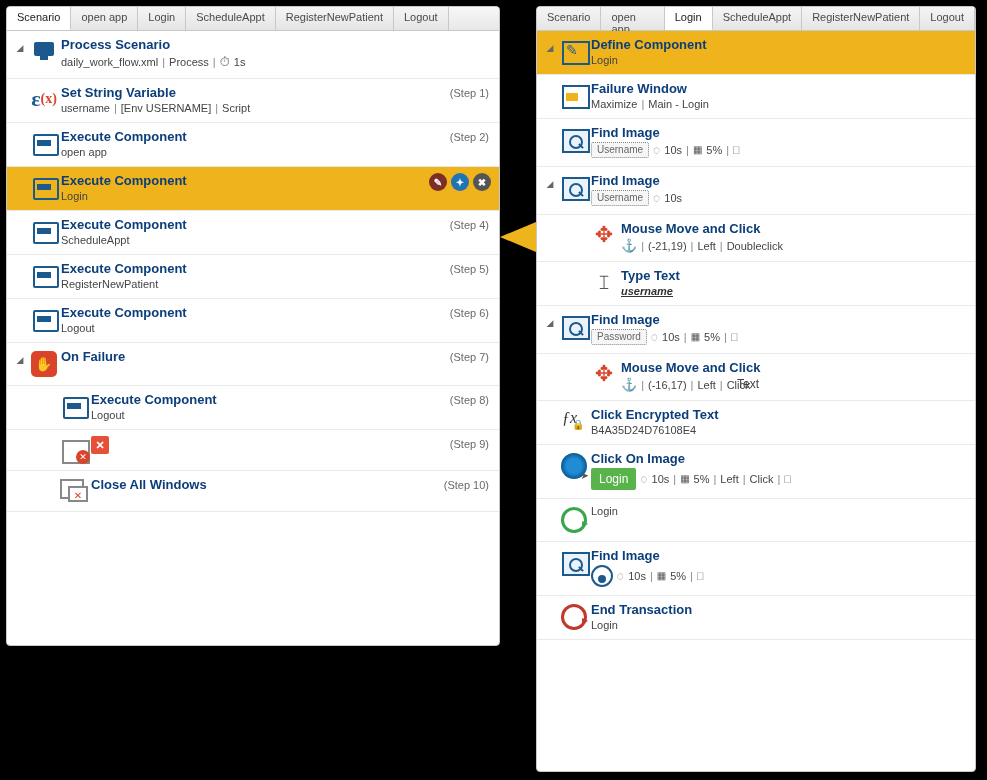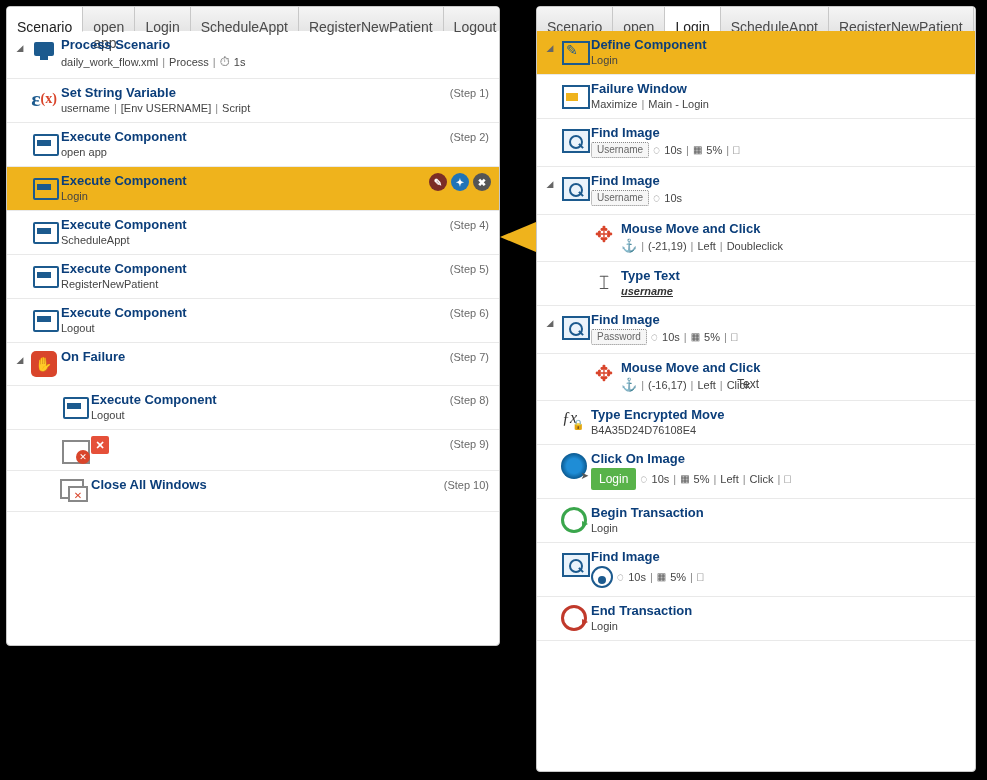--- a/index.html
+++ b/index.html
@@ -23,22 +23,22 @@
   }
   .panel.left { top: 6px; left: 6px; width: 494px; height: 640px; }
   .panel.right { top: 6px; left: 536px; width: 440px; height: 766px; }
   .tabs {
     display: flex;
     background: linear-gradient(#f7f7f7,#e8e8e8);
     border-bottom: 1px solid #c8c8c8;
     height: 24px;
   }
   .tab {
-    padding: 12px 10px;
-    font-size: 14px;
+    padding: 4px 10px;
+    font-size: 11px;
     color: #4a4a4a;
     border-right: 1px solid #c8c8c8;
     cursor: pointer;
     background: linear-gradient(#f5f5f5,#e5e5e5);
   }
   .tab.active {
     background: #fff;
     color: #222;
     border-bottom: 1px solid #fff;
     position: relative;
@@ -575,21 +575,21 @@
           </div>
         </div>
       </div>
       <div class="row">
         <div class="expander"></div>
         <div class="ind" style="width: 0px;"></div>
         <div class="icon-slot">
           <span class="ic ic-enc"></span>
         </div>
         <div class="content">
-          <div class="title">Type Encrypted Move</div>
+          <div class="title">Click Encrypted Text</div>
           <div class="sub">
             <span>B4A35D24D76108E4</span>
           </div>
         </div>
       </div>
       <div class="row">
         <div class="expander"></div>
         <div class="ind" style="width: 0px;"></div>
         <div class="icon-slot">
           <span class="ic-click"></span>
@@ -612,21 +612,20 @@
           </div>
         </div>
       </div>
       <div class="row">
         <div class="expander"></div>
         <div class="ind" style="width: 0px;"></div>
         <div class="icon-slot">
           <span class="ic-begin"></span>
         </div>
         <div class="content">
-          <div class="title">Begin Transaction</div>
           <div class="sub">
             <span>Login</span>
           </div>
         </div>
       </div>
       <div class="row">
         <div class="expander"></div>
         <div class="ind" style="width: 0px;"></div>
         <div class="icon-slot">
           <span class="ic ic-find">

